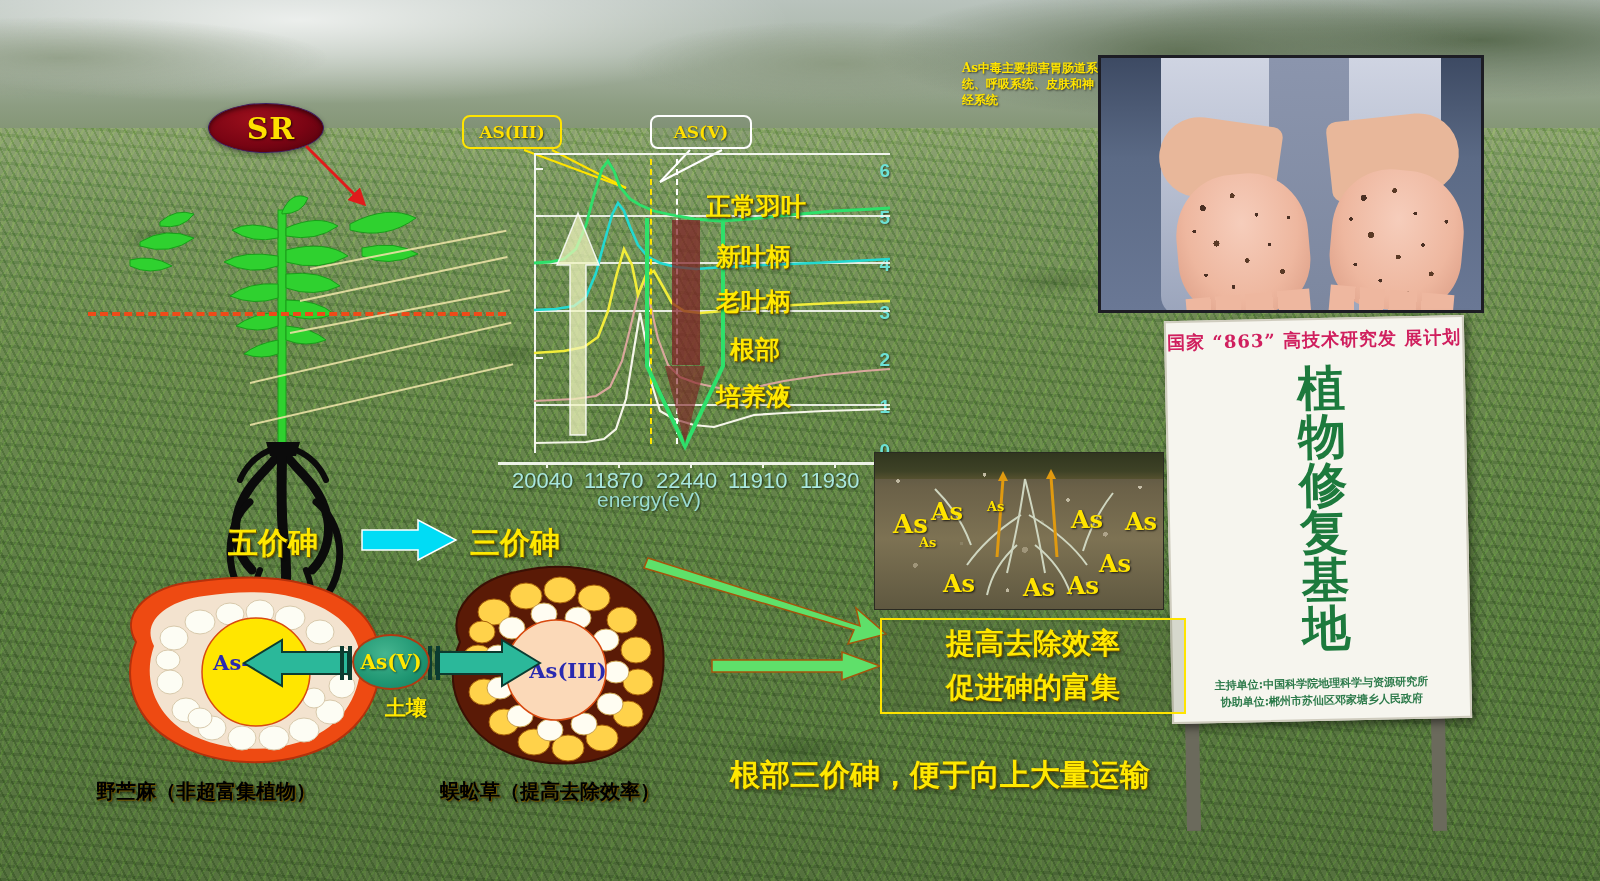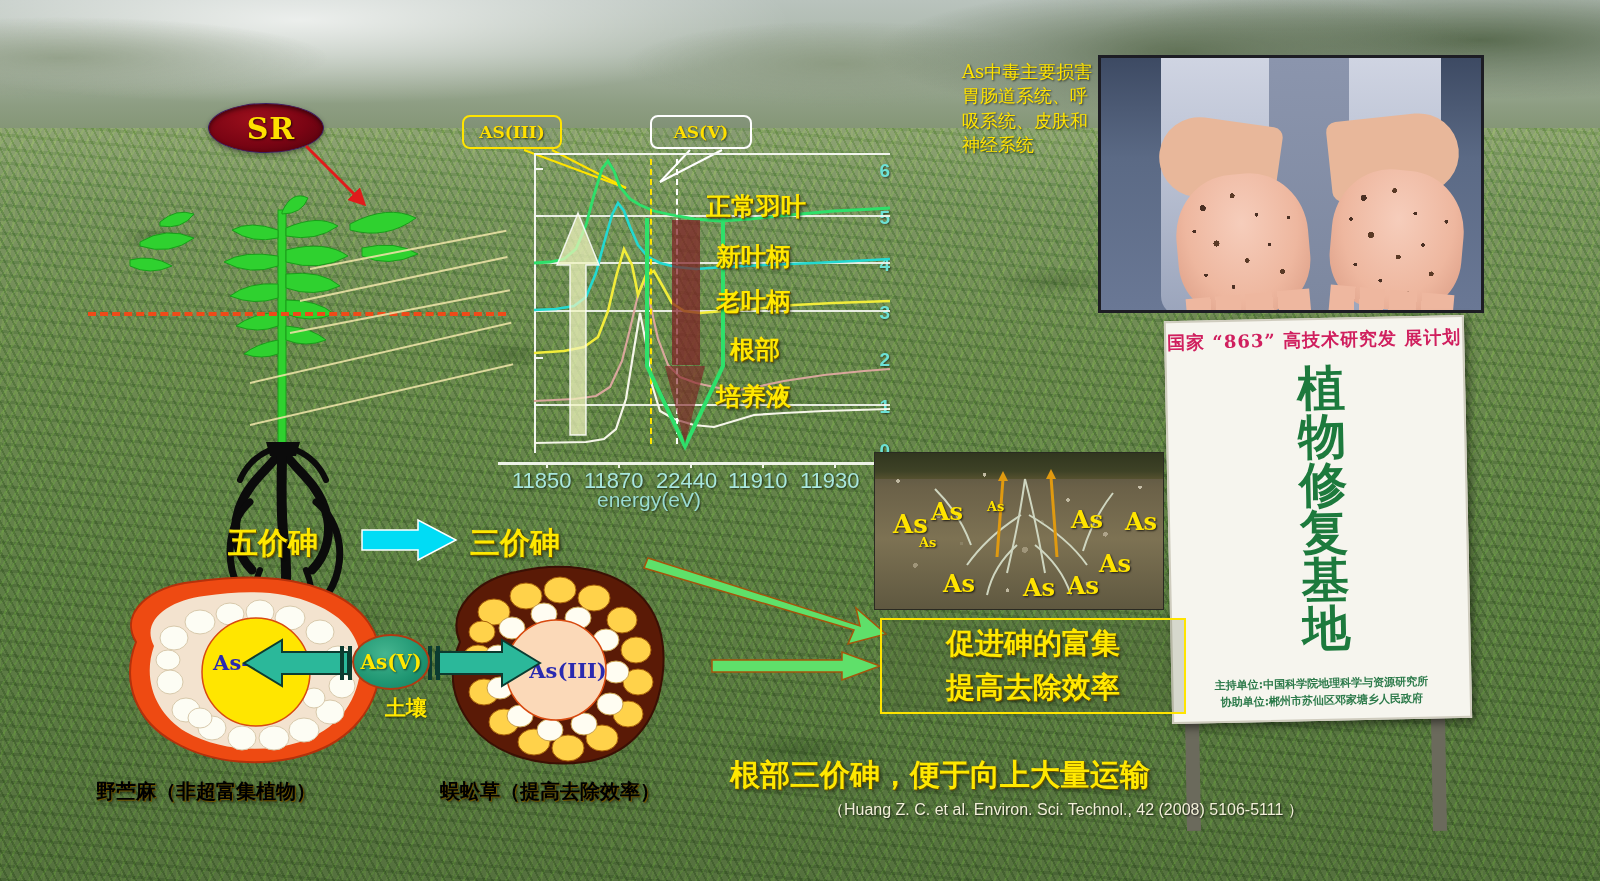--- a/index.html
+++ b/index.html
@@ -152,22 +152,22 @@
   #plant { position:absolute; left:100px; top:150px; }
   #soil-line {
     position:absolute; left:88px; top:312px; width:418px; height:0;
     border-top:4px dashed #ef4a18;
   }
   .tie-line { position:absolute; height:2px; background:#e8dfa4; transform-origin:left center; opacity:.92; }
 
   
   #as-tox {
     position:absolute; left:962px; top:60px; width:140px;
-    font-family:"DejaVu Serif","Liberation Serif",serif; font-weight:400;
-    font-size:18px; line-height:1.35; color:#ffe400;
+    font-family:"DejaVu Serif","Liberation Serif",serif; font-weight:700;
+    font-size:12px; line-height:1.35; color:#ffe400;
     text-shadow:1px 1px 2px rgba(0,0,0,.65);
   }
 
   
   #hands-photo {
     position:absolute; left:1098px; top:55px; width:386px; height:258px;
     border:3px solid #1d1d24; overflow:hidden;
     background:linear-gradient(180deg,#3d4a63 0%, #5b6a85 40%, #6a7895 100%);
   }
   #hands-photo .shirt {
@@ -467,21 +467,21 @@
     <path d="M2,0 L2,148 L40,228 L78,148 L78,0" fill="none" stroke="#2ee06a" stroke-width="4"></path>
     <polygon points="20,148 60,148 40,226" fill="rgba(128,30,36,.62)"></polygon>
   </svg>
 
   <div id="xaxis"></div>
   <div class="xtick" style="left:546px"></div>
   <div class="xtick" style="left:618px"></div>
   <div class="xtick" style="left:690px"></div>
   <div class="xtick" style="left:762px"></div>
   <div class="xtick" style="left:834px"></div>
-  <div class="xlabel" style="left:512px; top:468px">11850</div>
+  <div class="xlabel" style="left:512px; top:468px">20040</div>
   <div class="xlabel" style="left:584px; top:468px">11870</div>
   <div class="xlabel" style="left:656px; top:468px">22440</div>
   <div class="xlabel" style="left:728px; top:468px">11910</div>
   <div class="xlabel" style="left:800px; top:468px">11930</div>
   <div id="xaxistitle">energy(eV)</div>
 
   <div class="curve-label" style="left:706px; top:190px">正常羽叶</div>
   <div class="curve-label" style="left:716px; top:240px">新叶柄</div>
   <div class="curve-label" style="left:716px; top:285px">老叶柄</div>
   <div class="curve-label" style="left:730px; top:333px">根部</div>
@@ -642,23 +642,22 @@
   <div id="soil-label" class="cn">土壤</div>
 
   <svg style="position:absolute;left:648px;top:548px" width="240" height="110">
     <polygon points="0,10 212,78 208,60 238,86 200,96 206,82 -4,20" fill="#5fe06a" stroke="#a5560b" stroke-width="1.5"></polygon>
   </svg>
   <svg style="position:absolute;left:712px;top:652px" width="170" height="32">
     <polygon points="0,8 130,8 130,0 168,14 130,28 130,20 0,20" fill="#5fe06a" stroke="#a5560b" stroke-width="1.5"></polygon>
   </svg>
 
   <div id="result-box">
+    <div class="cn">提高去除效率</div>
     <div class="cn">促进砷的富集</div>
-    <div class="cn">提高去除效率</div>
   </div>
 
   <div class="plant-caption" style="left:96px;  top:778px">野苎麻（非超富集植物）</div>
   <div class="plant-caption" style="left:440px; top:778px">蜈蚣草（提高去除效率）</div>
 
   <div id="bottom-conclusion" class="cn">根部三价砷，便于向上大量运输</div>
-  <div id="citation">（Huang Z. C. et al. Environ. Sci. Technol., 42 (2008) 5106-5111 ）</div>
 
 </div>
 
 </body></html>

